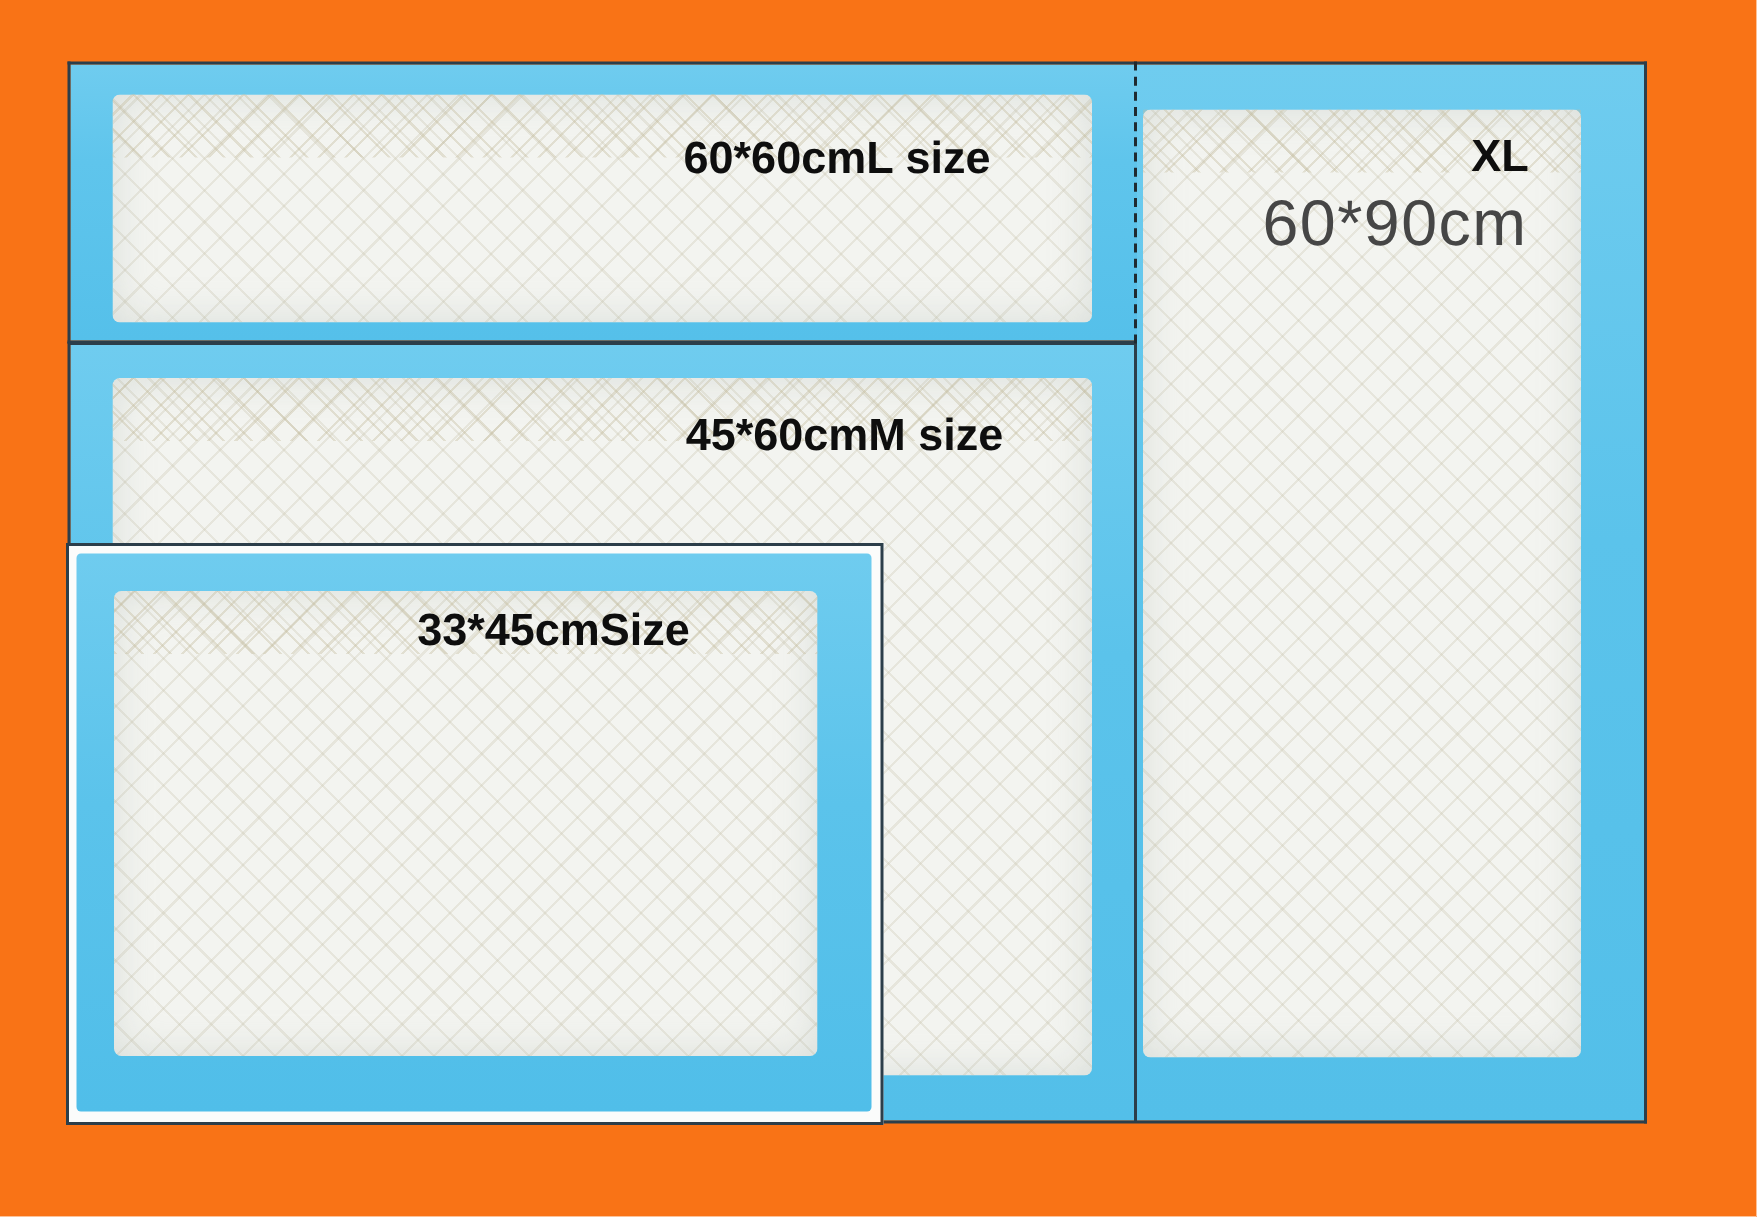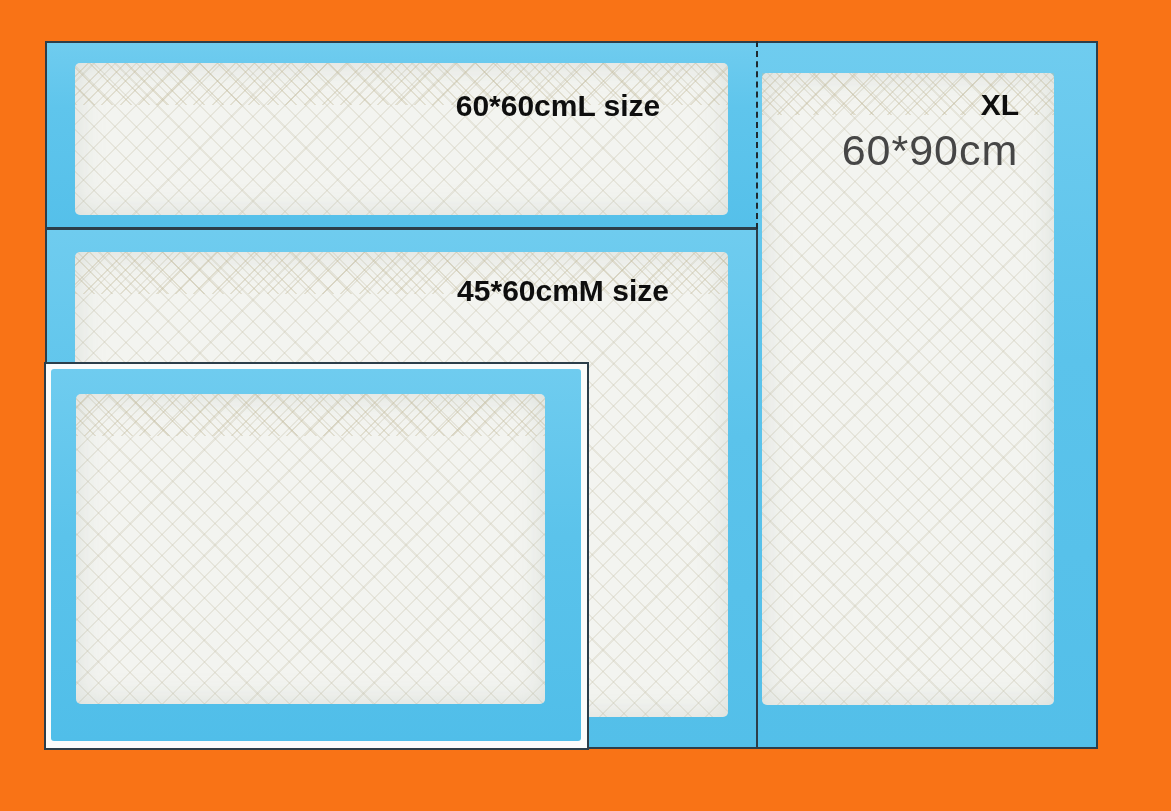--- a/index.html
+++ b/index.html
@@ -125,18 +125,19 @@
     <div class="blue-ring"></div>
     <div class="center center-s"></div>
   </div>
 
   <div class="dashed"></div>
 
   <div class="lbl lbl-bold lbl-large">60*60cmL size</div>
 
   <div class="lbl lbl-bold lbl-medium">45*60cmM size</div>
 
+  <div class="lbl lbl-bold lbl-small">33*45cmSize</div>
 
   <div class="lbl lbl-bold lbl-xl">XL</div>
 
   <div class="lbl lbl-xl-dim">60*90cm</div>
 
 </div>
 
 </body></html>

